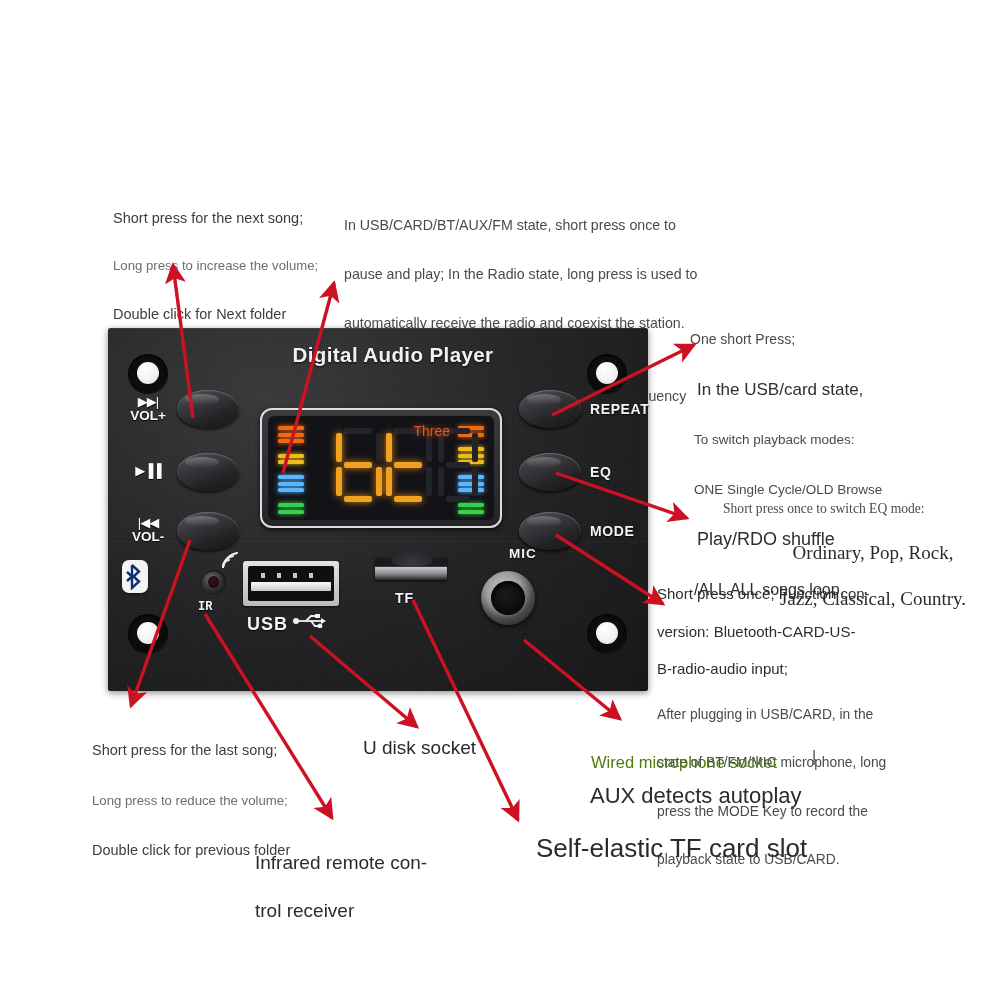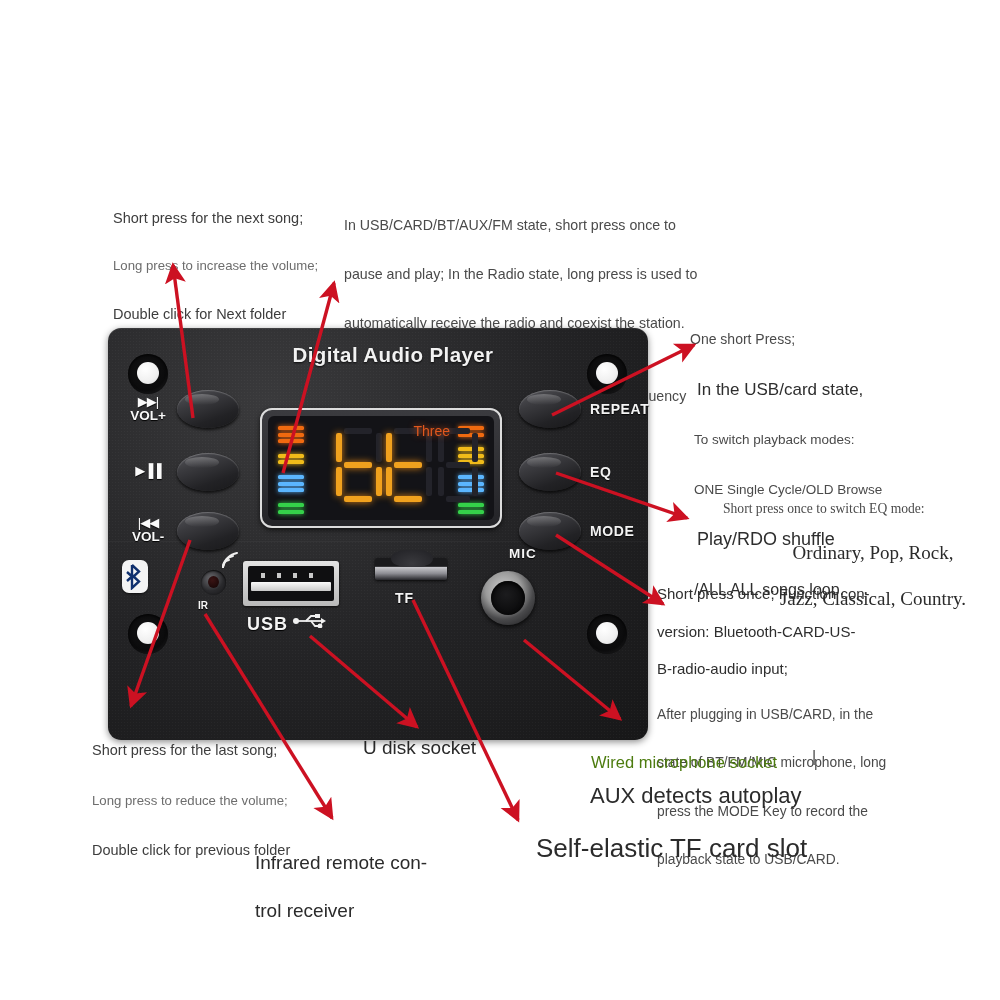--- a/index.html
+++ b/index.html
@@ -46,22 +46,22 @@
   .t-mic{left:591px;top:745px;font-size:16.5px;color:#4d7c0f;margin-top:8px;}
   .t-aux{left:590px;top:783px;font-size:22px;color:#2b2b2b;}
   .t-tf{left:536px;top:833px;font-size:26px;color:#2b2b2b;}
   .t-tick{position:absolute;left:812px;top:748px;font-size:16px;color:#4a4a4a;}
 
   
   #arrows{position:absolute;left:0;top:0;width:1000px;height:1000px;pointer-events:none;}
 
   
   #board{
-    position:absolute;left:108px;top:328px;width:540px;height:412px;
-    border-radius:13px;
+    position:absolute;left:108px;top:328px;width:540px;height:363px;
+    border-radius:2px;
     background:
       radial-gradient(ellipse at 30% 18%, #3a3a3c 0%, #232325 55%, #171718 100%);
     box-shadow:0 2px 7px rgba(0,0,0,.45), inset 0 1px 0 rgba(255,255,255,.07);
   }
   #board:before{
     content:"";position:absolute;inset:0;border-radius:13px;
     background-image:radial-gradient(rgba(255,255,255,.045) 0.6px, transparent 0.7px);
     background-size:3px 3px;opacity:.8;pointer-events:none;
   }
 
@@ -145,22 +145,22 @@
   .three{position:absolute;right:44px;top:7px;color:#e0581e;font-size:14px;
     text-shadow:0 0 6px rgba(224,88,30,.9);}
 
   
   .ir-dot{position:absolute;left:93px;top:242px;width:25px;height:25px;border-radius:50%;
     background:radial-gradient(circle at 40% 35%,#6a6a6e 0%,#2a2a2d 55%,#141416 100%);
     box-shadow:inset 0 1px 2px rgba(0,0,0,.9);}
   .ir-dot b{position:absolute;left:7px;top:6px;width:11px;height:12px;border-radius:50%;
     background:radial-gradient(circle at 40% 35%,#3a1414,#120505);display:block;}
   .ir-wave{position:absolute;left:112px;top:224px;}
-  .lbl-ir{position:absolute;left:90px;top:272px;color:#f5f5f5;font-size:10px;font-weight:bold;
-    text-shadow:0 1px 1px #000;}
+  .lbl-ir{position:absolute;left:90px;top:272px;color:#f5f5f5;font-size:12px;font-weight:bold;
+    text-shadow:0 1px 1px #000;font-family:Liberation Mono, monospace;}
 
   .usb{position:absolute;left:135px;top:233px;width:96px;height:45px;border-radius:3px;
     background:linear-gradient(180deg,#e3e3e3,#b9b9b9);
     box-shadow:0 1px 3px rgba(0,0,0,.7);}
   .usb .cav{position:absolute;left:5px;top:5px;right:5px;bottom:5px;background:#0f0f11;border-radius:2px;}
   .usb .tongue{position:absolute;left:8px;top:21px;right:8px;height:9px;border-radius:1px;
     background:linear-gradient(180deg,#fafafa,#c9c9c9);}
   .usb .pin{position:absolute;top:12px;width:4px;height:5px;background:#c9c9c9;}
   .lbl-usb{position:absolute;left:139px;top:286px;color:#f5f5f5;font-size:18px;font-weight:bold;
     letter-spacing:1px;text-shadow:0 1px 1px #000;}

